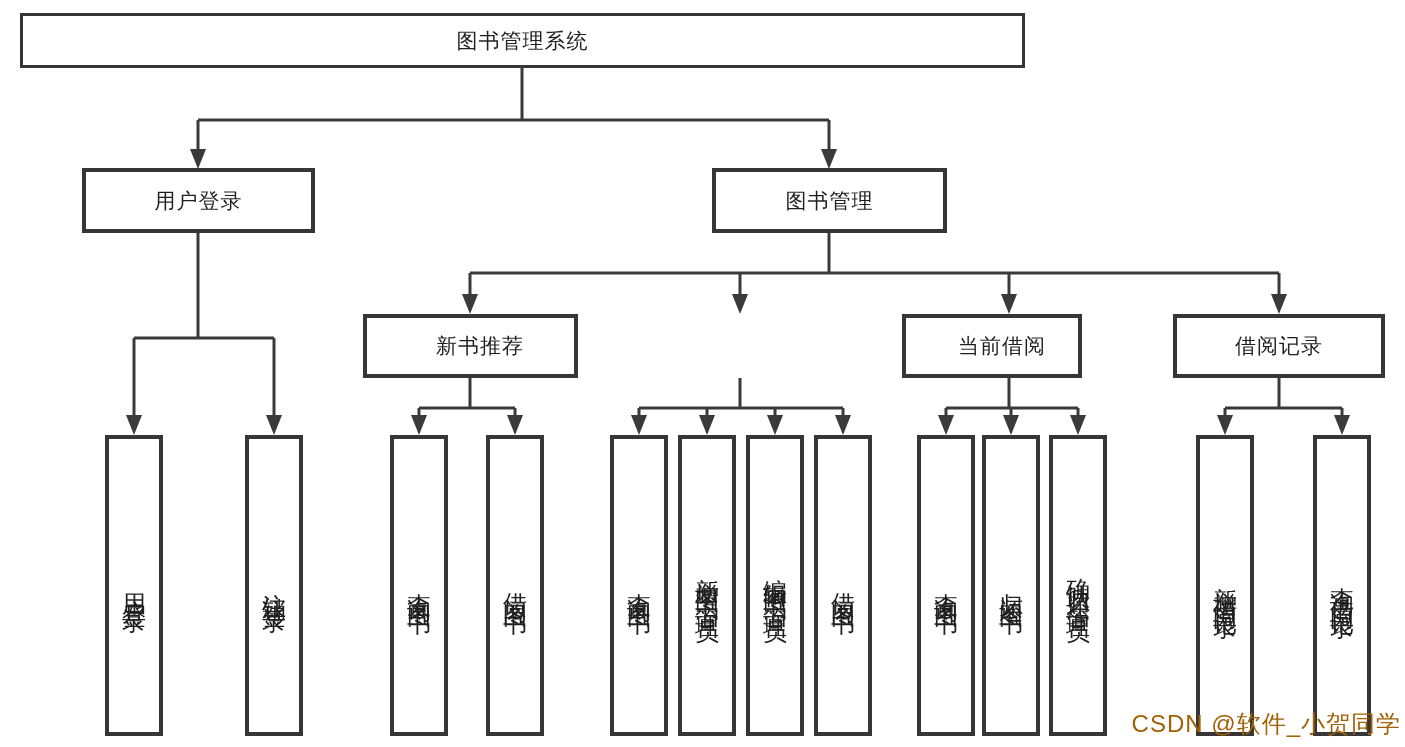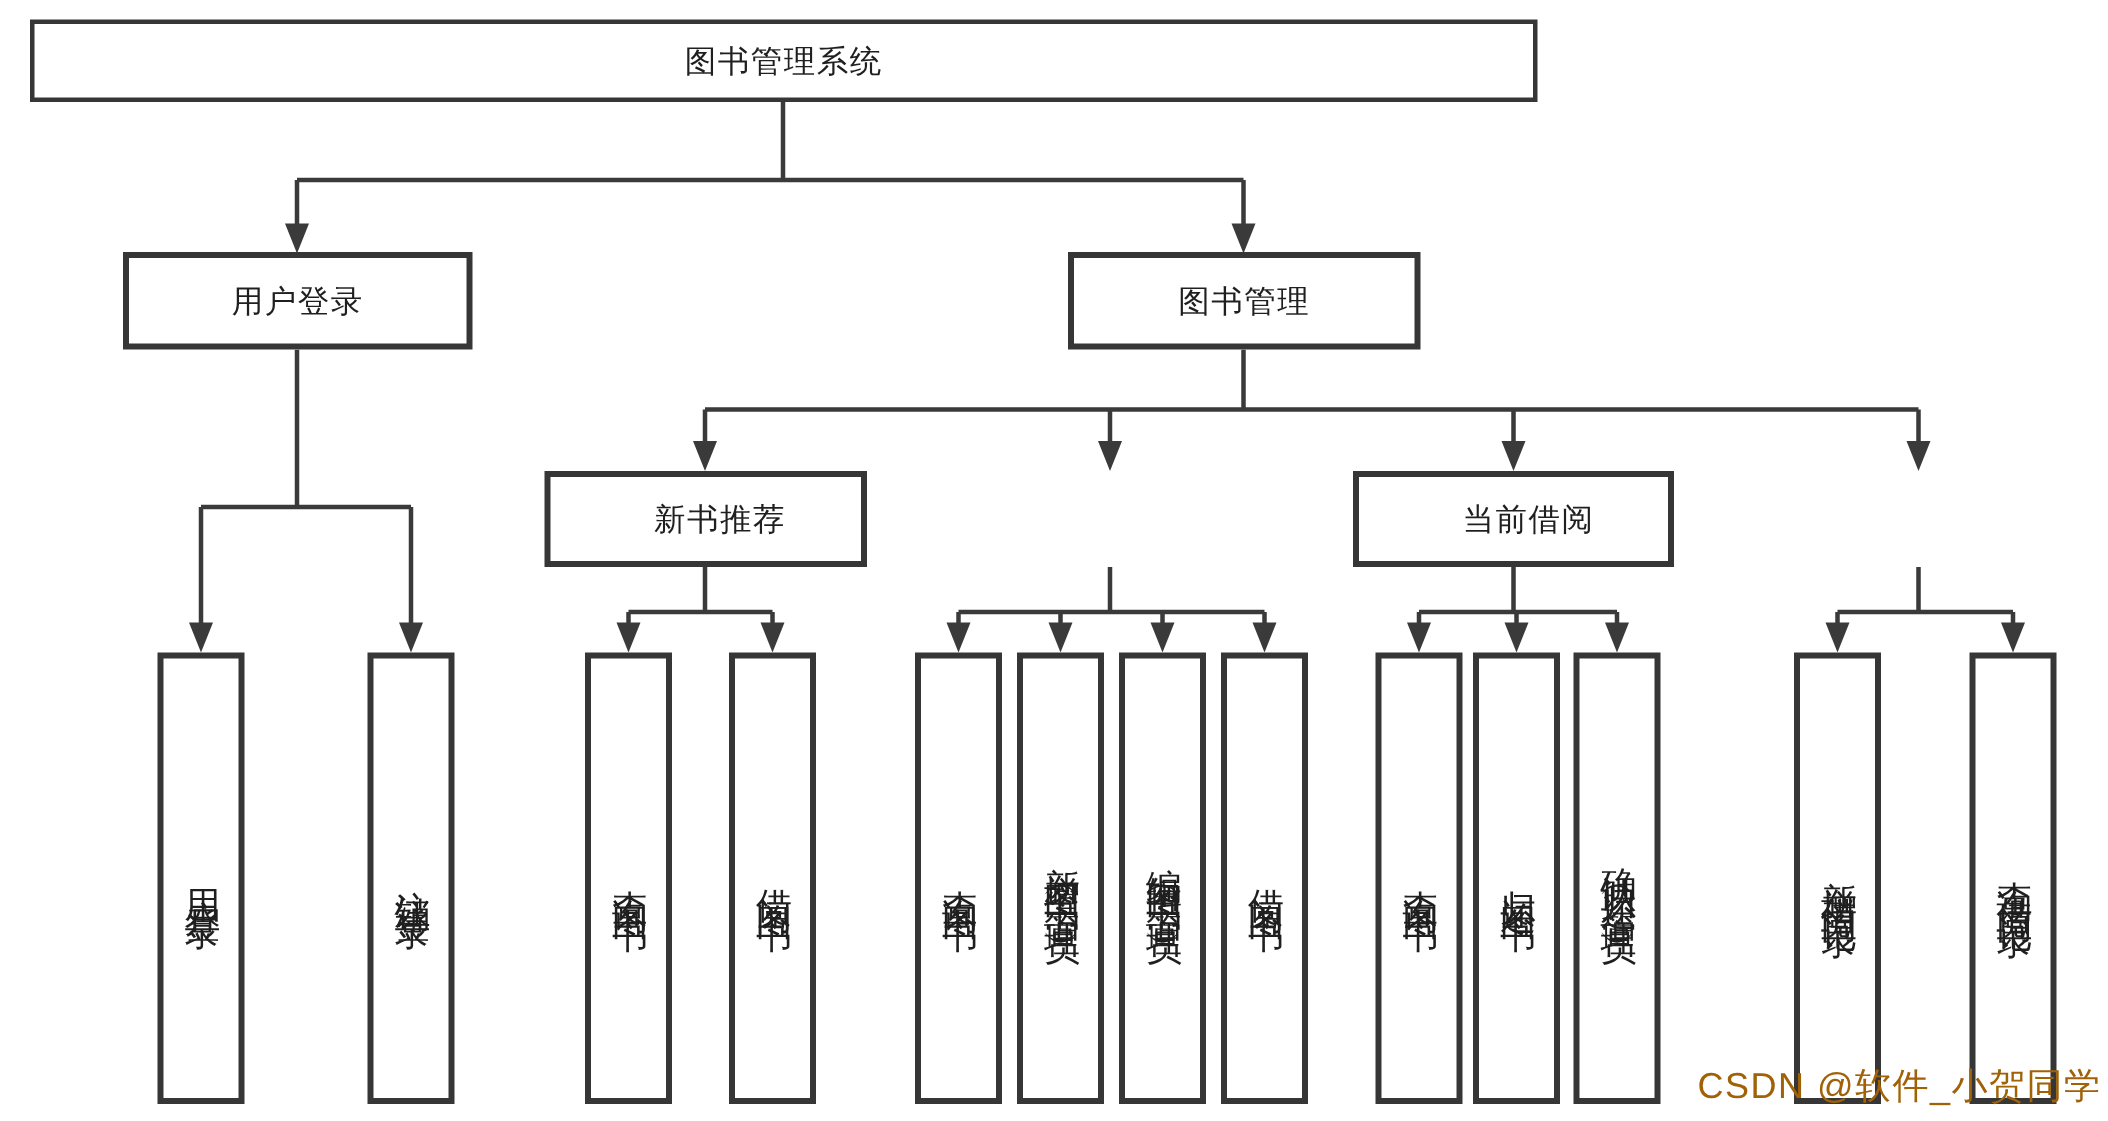--- a/index.html
+++ b/index.html
@@ -117,22 +117,25 @@
   <div class="box h" style="left:82px; top:168px; width:233px; height:65px;">
     <span>用户登录</span>
   </div>
   <div class="box h" style="left:712px; top:168px; width:235px; height:65px;">
     <span>图书管理</span>
   </div>
 
   <div class="box h" style="left:363px; top:314px; width:215px; height:64px;padding-left:19px;">
     <span>新书推荐</span>
   </div>
-  <div class="box h" style="left:902px; top:314px; width:214px; height:64px;padding-left:20px;">
+  <div class="box h" style="left:902px; top:314px; width:180px; height:64px;padding-left:20px;">
     <span>当前借阅</span>
+  </div>
+  <div class="box h" style="left:1173px; top:314px; width:212px; height:64px;">
+    <span>借阅记录</span>
   </div>
 
   <div class="box v" style="left:105px; top:435px; width:58px; height:301px;">
     <span>用户登录</span>
   </div>
   <div class="box v" style="left:245px; top:435px; width:58px; height:301px;">
     <span>注销登录</span>
   </div>
 
   <div class="box v" style="left:390px; top:435px; width:58px; height:301px;">

